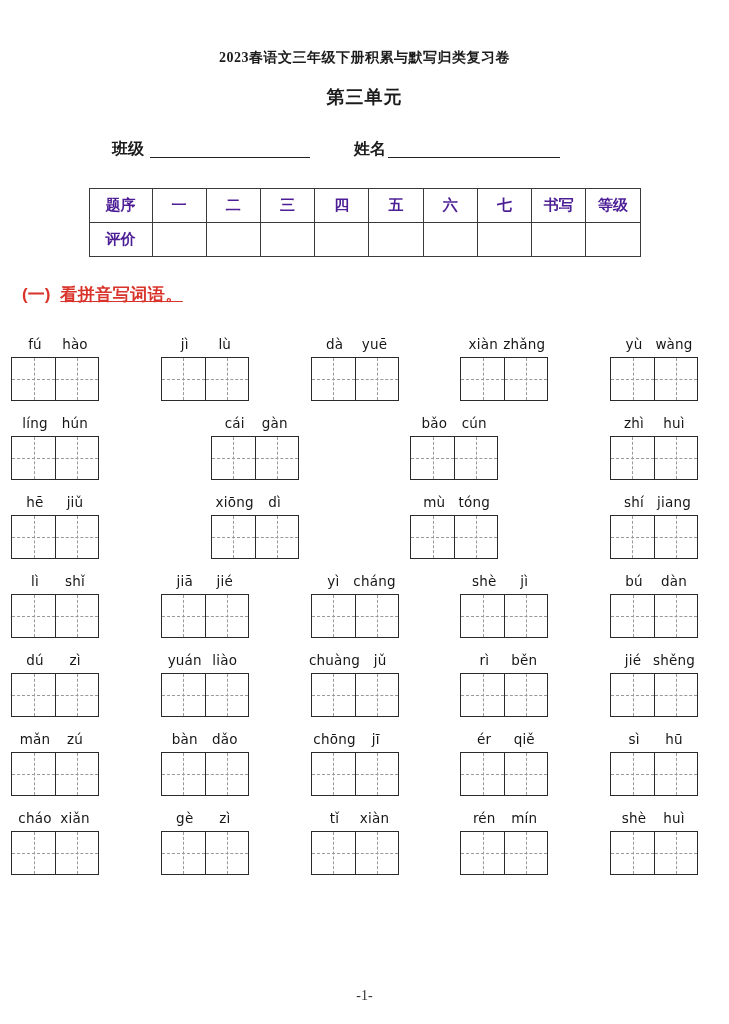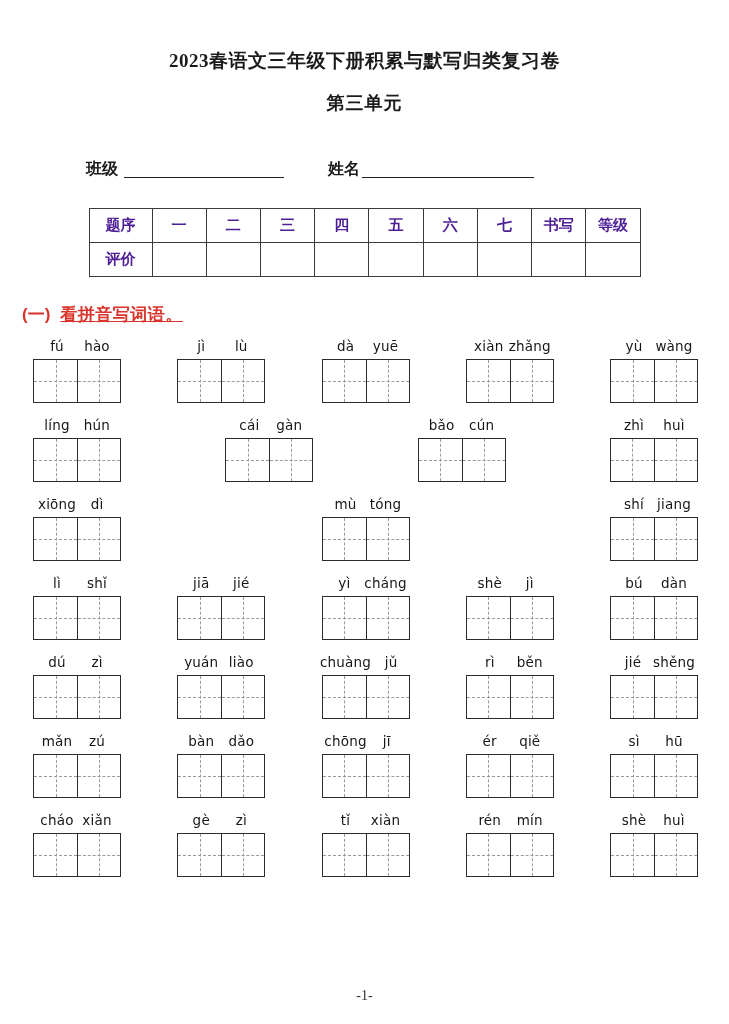--- a/index.html
+++ b/index.html
@@ -23,39 +23,39 @@
     box-sizing: border-box;
   }
 
   
   .title-block {
     padding-top: 50px;
     text-align: center;
   }
   .doc-title {
     font-family: "Liberation Serif", "DejaVu Serif", serif;
-    font-size: 19px;
+    font-size: 14px;
     font-weight: 700;
     letter-spacing: 0.5px;
     color: #1b1b1b;
     line-height: 1.2;
   }
   .doc-subtitle {
     margin-top: 18px;
     font-family: "Liberation Serif", "DejaVu Serif", serif;
     font-size: 18px;
     font-weight: 700;
     letter-spacing: 1px;
     color: #1b1b1b;
   }
 
   
   .id-row {
-    margin-top: 46px;
-    padding-left: 86px;
+    margin-top: 32px;
+    padding-left: 112px;
     display: flex;
     align-items: flex-end;
     font-size: 16px;
     font-weight: 700;
     font-family: "Liberation Sans", "DejaVu Sans", sans-serif;
   }
   .id-field {
     display: flex;
     align-items: flex-end;
   }
@@ -117,22 +117,21 @@
   }
   .section-title {
     font-weight: 700;
     margin-left: 10px;
     letter-spacing: 0.5px;
     text-decoration: underline;
   }
 
   
   .exercise {
-    margin-top: 10px;
-    padding-left: 22px;
+    margin-top: 28px;
     padding-right: 20px;
   }
   .ex-row {
     display: flex;
     justify-content: space-between;
     margin-bottom: 12px;
   }
   .ex-item {
     width: 110px;
     display: flex;
@@ -355,20 +354,30 @@
           </div>
           <div class="tzg">
             <div class="cell"></div>
             <div class="cell"></div>
           </div>
         </div>
       </div>
       <div class="ex-row">
         <div class="ex-item">
           <div class="pinyin">
+            <span class="syl">hē</span>
+            <span class="syl">jiǔ</span>
+          </div>
+          <div class="tzg">
+            <div class="cell"></div>
+            <div class="cell"></div>
+          </div>
+        </div>
+        <div class="ex-item">
+          <div class="pinyin">
             <span class="syl">xiōng</span>
             <span class="syl">dì</span>
           </div>
           <div class="tzg">
             <div class="cell"></div>
             <div class="cell"></div>
           </div>
         </div>
         <div class="ex-item">
           <div class="pinyin">

